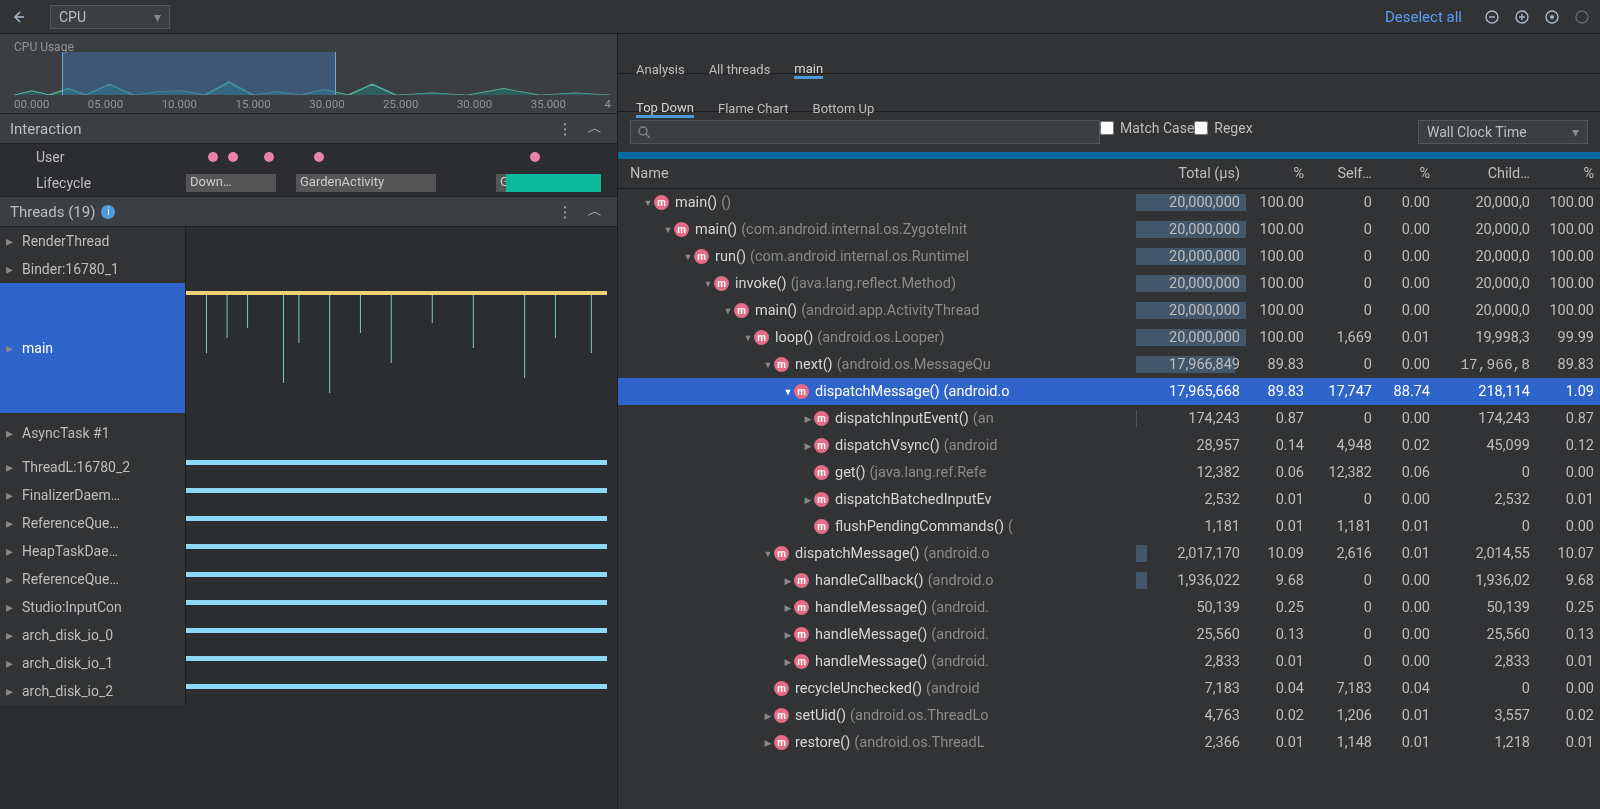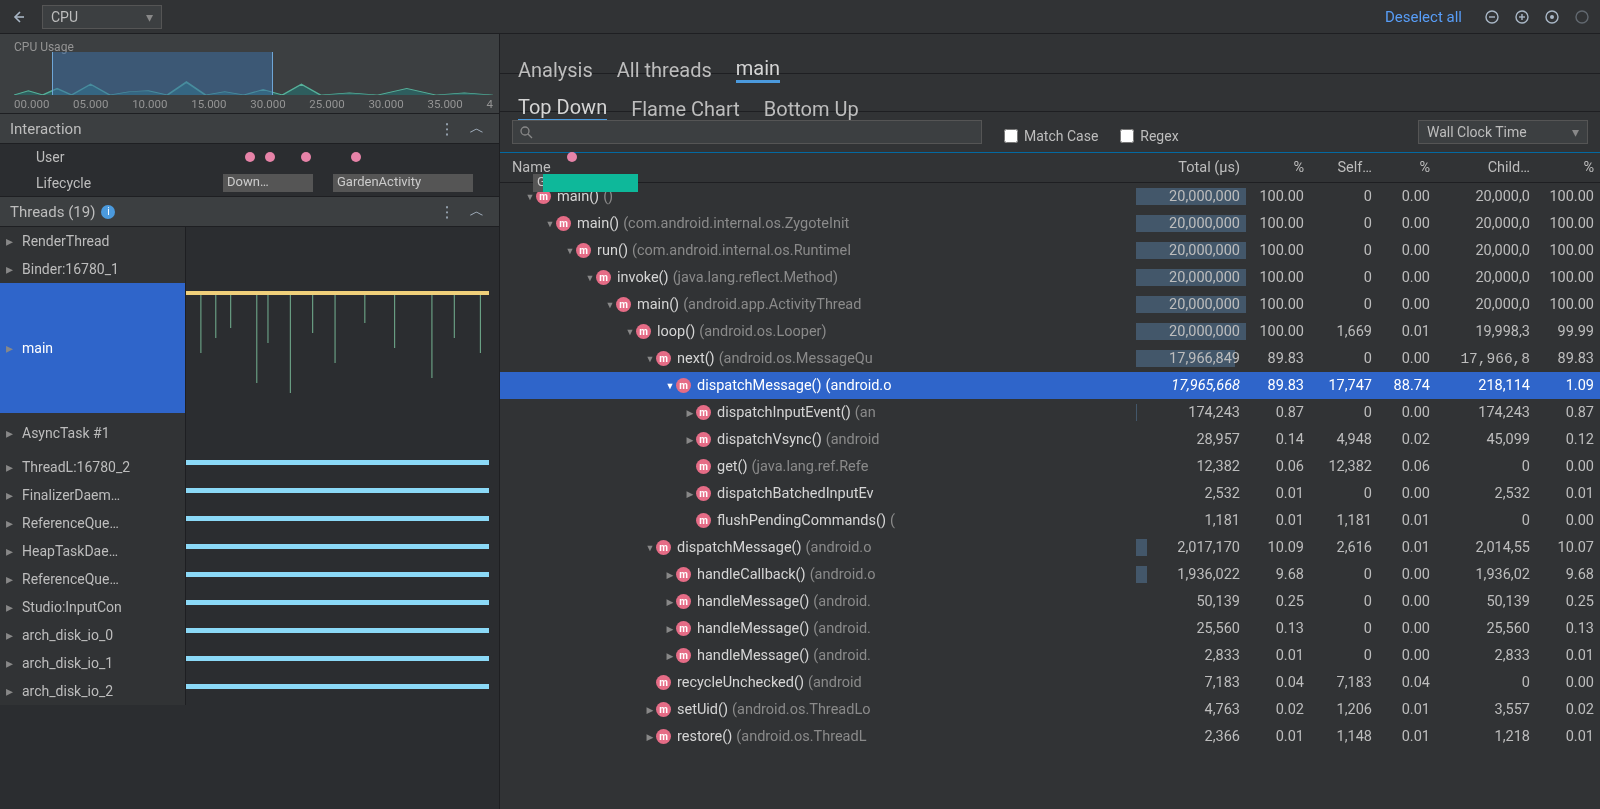--- a/index.html
+++ b/index.html
@@ -14,42 +14,42 @@
 }
 .root { display: flex; flex-direction: column; height: 100%; }
 .topbar {
   display: flex;
   align-items: center;
   height: 34px;
   background: #313335;
   border-bottom: 1px solid #1e1f22;
   padding: 0 6px;
 }
-.topbar-left { display: flex; align-items: flex-end; gap: 12px; }
+.topbar-left { display: flex; align-items: flex-end; gap: 20px; }
 .topbar-right { margin-left: auto; display: flex; align-items: center; gap: 6px; }
 .icon-btn {
   width: 24px; height: 24px;
   display: flex; align-items: center; justify-content: center;
   color: #a9b7c6; cursor: pointer;
   border-radius: 3px;
 }
 .dropdown {
   display: flex; align-items: center;
   background: #3c3f41;
   border: 1px solid #555;
   padding: 2px 8px;
   min-width: 120px;
   height: 24px;
   cursor: pointer;
   color: #bdbdbd;
 }
 .deselect-link { color: #589df6; cursor: pointer; font-size: 15px; margin-right: 12px; }
 .main { display: flex; flex: 1; min-height: 0; }
 .left-panel {
-  width: 500px;
+  width: 618px;
   display: flex; flex-direction: column;
   border-right: 1px solid #1e1f22;
   background: #313335;
 }
 .right-panel { flex: 1; display: flex; flex-direction: column; background: #313335; }
 .cpu-usage {
   height: 80px;
   border-bottom: 1px solid #1e1f22;
   position: relative;
   background: #3c3f41;
@@ -76,21 +76,21 @@
   background: #3c3f41;
   border-bottom: 1px solid #1e1f22;
   font-size: 15px;
   color: #bdbdbd;
 }
 .section-header .sh-actions { margin-left: auto; display: flex; gap: 6px; }
 .interaction-body {
   background: #2b2d30;
   border-bottom: 1px solid #1e1f22;
 }
-.inter-row { display: flex; align-items: center; height: 26px; gap: 37px; }
+.inter-row { display: flex; align-items: center; height: 26px; }
 .inter-label { width: 186px; padding-left: 36px; color: #bdbdbd; }
 .inter-track { flex: 1; position: relative; height: 26px; }
 .pink-dot { width: 10px; height: 10px; border-radius: 50%; background: #e783a8; position: absolute; top: 8px; }
 .lc-block { position:absolute; top:4px; height:18px; background:#555; color:#ccc; font-size:13px; padding:0 4px; overflow:hidden; }
 .lc-stripe { position:absolute; top:4px; height:18px; background:#0eb89a; }
 .threads-body { flex: 1; overflow: hidden; background: #2b2d30; }
 .thread-row { display:flex; border-bottom:1px solid #1e1f22; }
 .thread-row.selected .thread-label { background:#2f65ca; color:#fff; }
 .thread-label {
   width: 186px; padding: 4px 6px; display:flex; align-items:center; gap:6px;
@@ -99,23 +99,23 @@
   border-right:1px solid #1e1f22;
 }
 .thread-track { flex:1; background:#2b2d30; position:relative; }
 .thread-row.main .thread-track { height:130px; }
 .thin-bar { position:absolute; top:7px; height:5px; left:0; right:10px; background:#8bd9f7; }
 .caret { width:10px; display:inline-block; color:#888; }
 .info-icon { width:14px;height:14px;border-radius:50%;background:#4b9add;color:#fff;font-size:10px;display:inline-flex;align-items:center;justify-content:center;margin-left:6px; }
 
 .tabrow { display:flex; gap:24px; padding:10px 18px 0; align-items:center; border-bottom:1px solid #1e1f22; height:40px; }
 .tabrow.sub { height:38px; }
-.tab { color:#bdbdbd; cursor:pointer; font-size:20px;margin-top:22px; }
+.tab { color:#bdbdbd; cursor:pointer; font-size:13px;margin-top:22px; }
 .tab.active { color:#d5d5d5; border-bottom:3px solid #4b9add; }
-.filter-row { display:flex; gap:22px; padding:8px 12px; align-items:flex-end; border-bottom:1px solid #0369a1; }
+.filter-row { display:flex; gap:0; padding:8px 12px; align-items:flex-start; border-bottom:7px solid #0369a1; }
 .search-box {
   flex:0 0 470px; display:flex; align-items:center;
   background:#3c3f41; border:1px solid #555; height:24px; padding:0 6px;
 }
 .search-box input { flex:1; background:transparent; border:none; outline:none; color:#bdbdbd; font-size:13px; }
 .chk { display:flex; align-items:center; gap:6px; color:#bdbdbd; }
 .chk input { width:14px; height:14px; }
 .tree-header {
   display:flex; background:#313335; border-bottom:1px solid #1e1f22;
   color:#bdbdbd; font-size:14.5px; height:30px; align-items:center;
@@ -525,21 +525,21 @@
             <div class="col c-pct3"><span style="position: relative;">89.83</span></div>
           </div>
           <div class="tree-row selected">
             <div class="col-name">
               <span class="indent" style="width: 152px;"></span>
               <span class="rc" style="font-size: 9px;">▼</span>
               <span class="m-icon">m</span>
               <span class="meth">dispatchMessage()</span>
               <span class="pkg">(android.o</span>
             </div>
-            <div class="col c-total hist-bg"><span style="position: relative; font-style: italic;">17,965,668</span></div>
+            <div class="col c-total hist-bg"><span style="position: relative;">17,965,668</span></div>
             <div class="col c-pct1"><span style="position: relative;">89.83</span></div>
             <div class="col c-self"><span style="position: relative;">17,747</span></div>
             <div class="col c-pct2"><span style="position: relative;">88.74</span></div>
             <div class="col c-child"><span style="position: relative;">218,114</span></div>
             <div class="col c-pct3"><span style="position: relative;">1.09</span></div>
           </div>
           <div class="tree-row">
             <div class="col-name">
               <span class="indent" style="width: 172px;"></span>
               <span class="rc" style="font-size: 9px;">▶</span>

